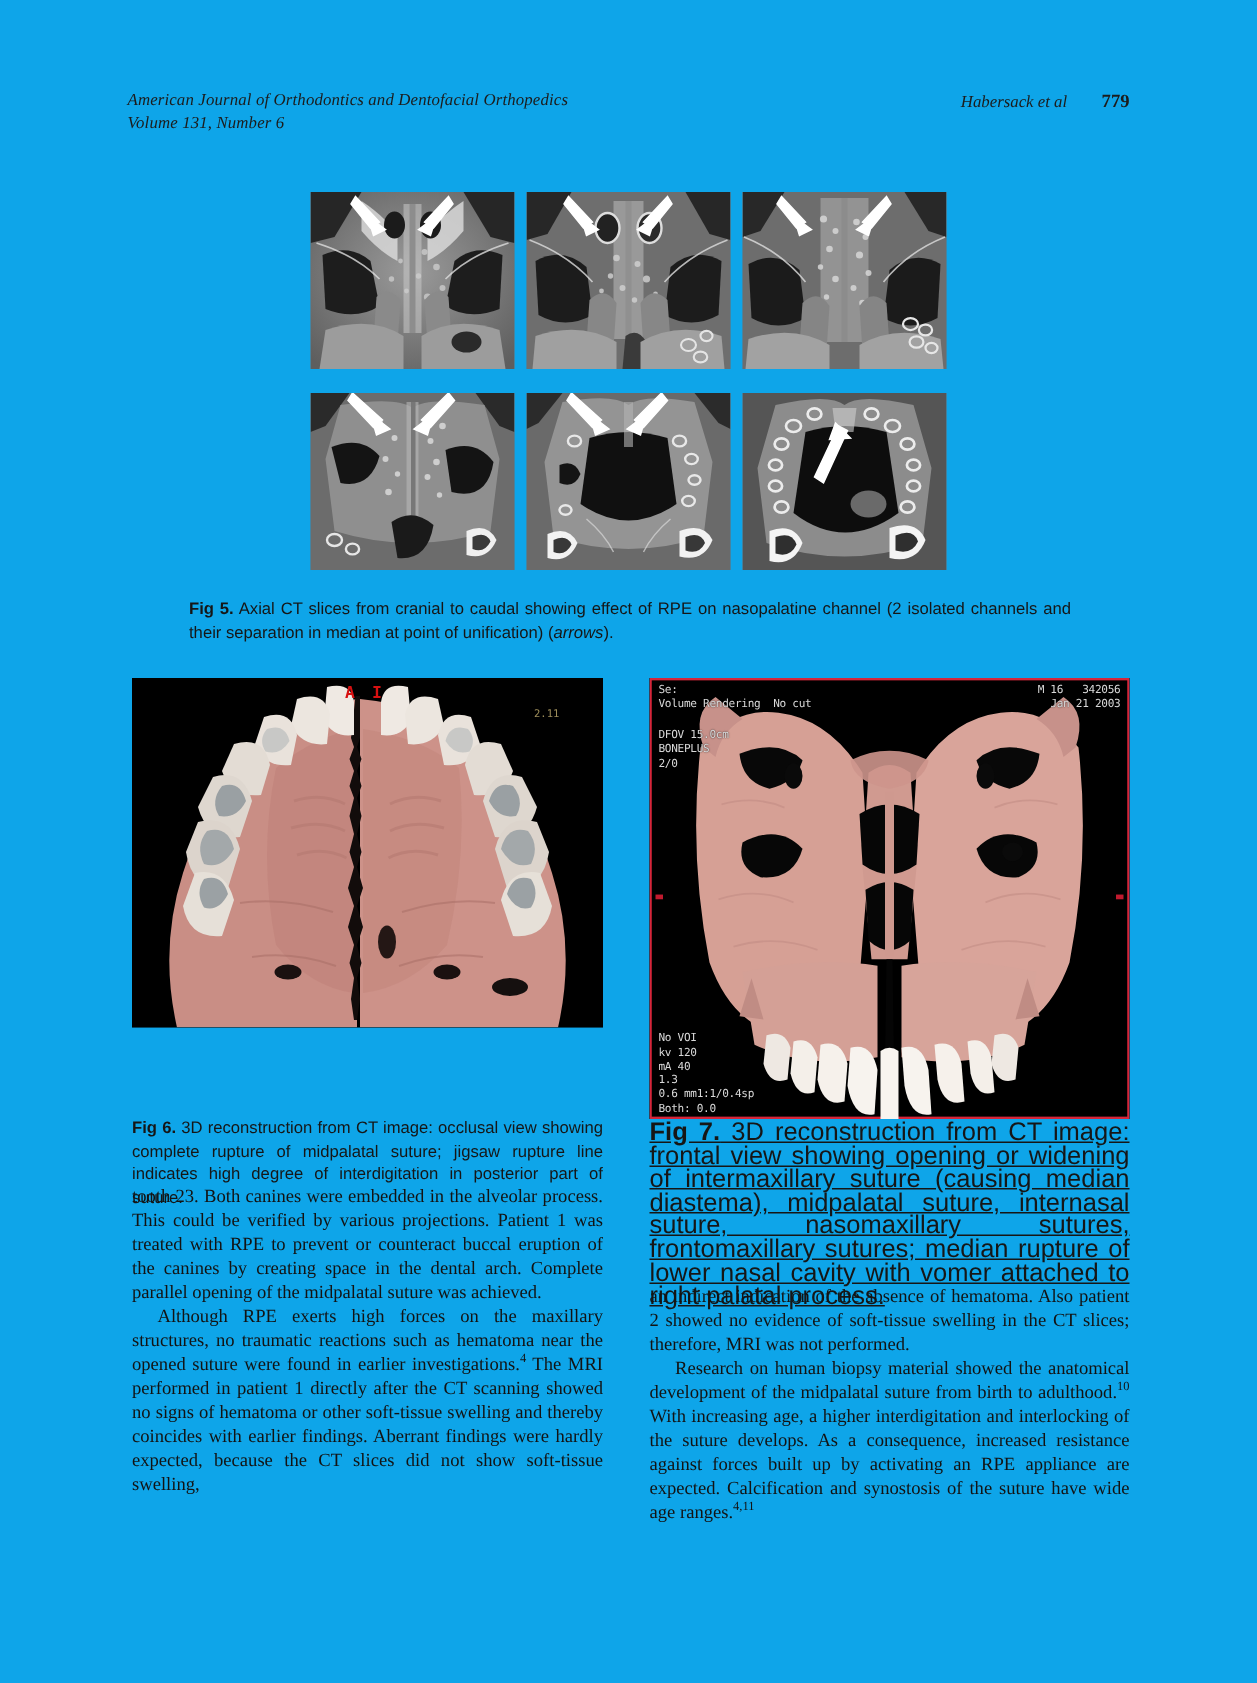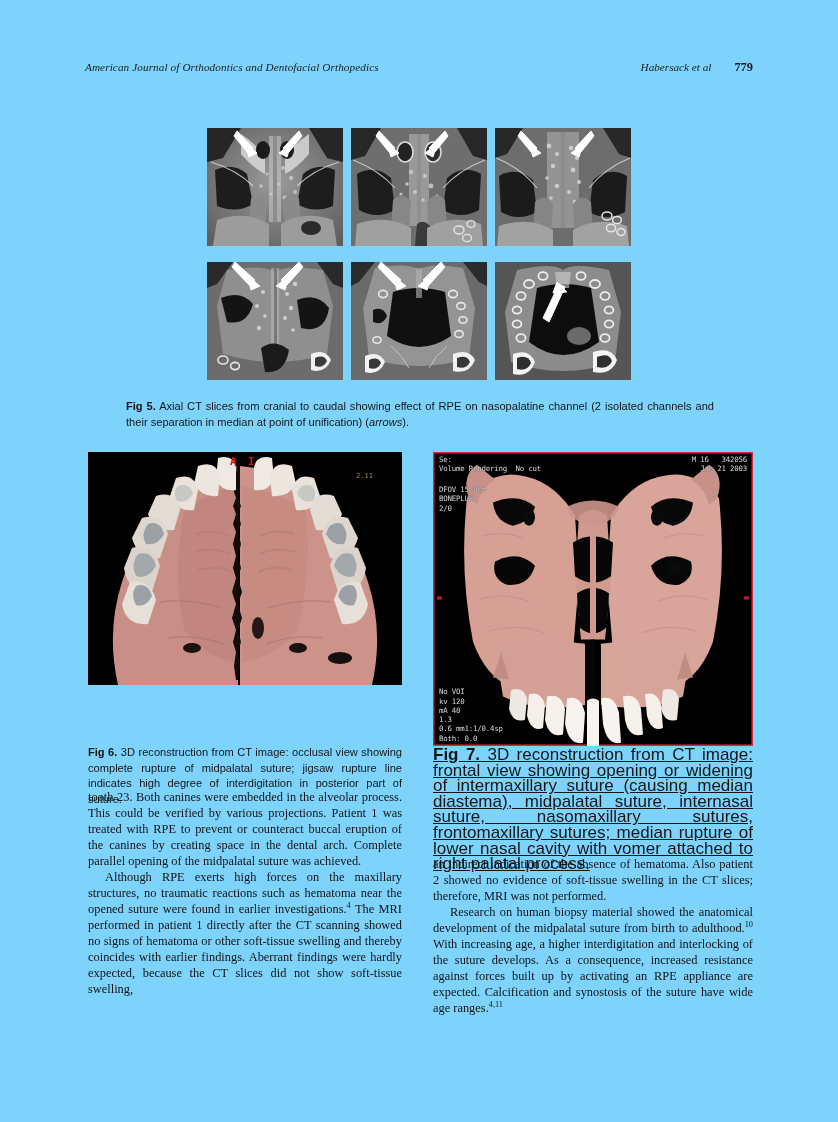--- a/index.html
+++ b/index.html
@@ -14,21 +14,21 @@
     font-family: "Liberation Serif", serif;
     color: #1a1a1a;
     overflow: hidden;
   }
 
   .page {
     position: absolute;
     left: 0; top: 0;
     width: 838px;
     height: 1122px;
-    background: #7dd3fc;
+    background: #0ea5e9;
   }
 
   
   .runhead {
     position: absolute;
     left: 85px;
     top: 60px;
     width: 668px;
     height: 36px;
   }
@@ -207,20 +207,21 @@
   }
 </style>
 </head>
 <body>
 
 <div class="page">
 
   <div class="runhead">
     <div class="runhead-left">
       <div>American Journal of Orthodontics and Dentofacial Orthopedics</div>
+      <div class="vol">Volume 131, Number 6</div>
     </div>
     <div class="runhead-right">
       <span class="authors">Habersack et al</span><span class="pageno">779</span>
     </div>
   </div>
 
   <div class="fig5-grid">
 
     <div class="ct-panel r0 c0">
       <div class="ct-canvas">

